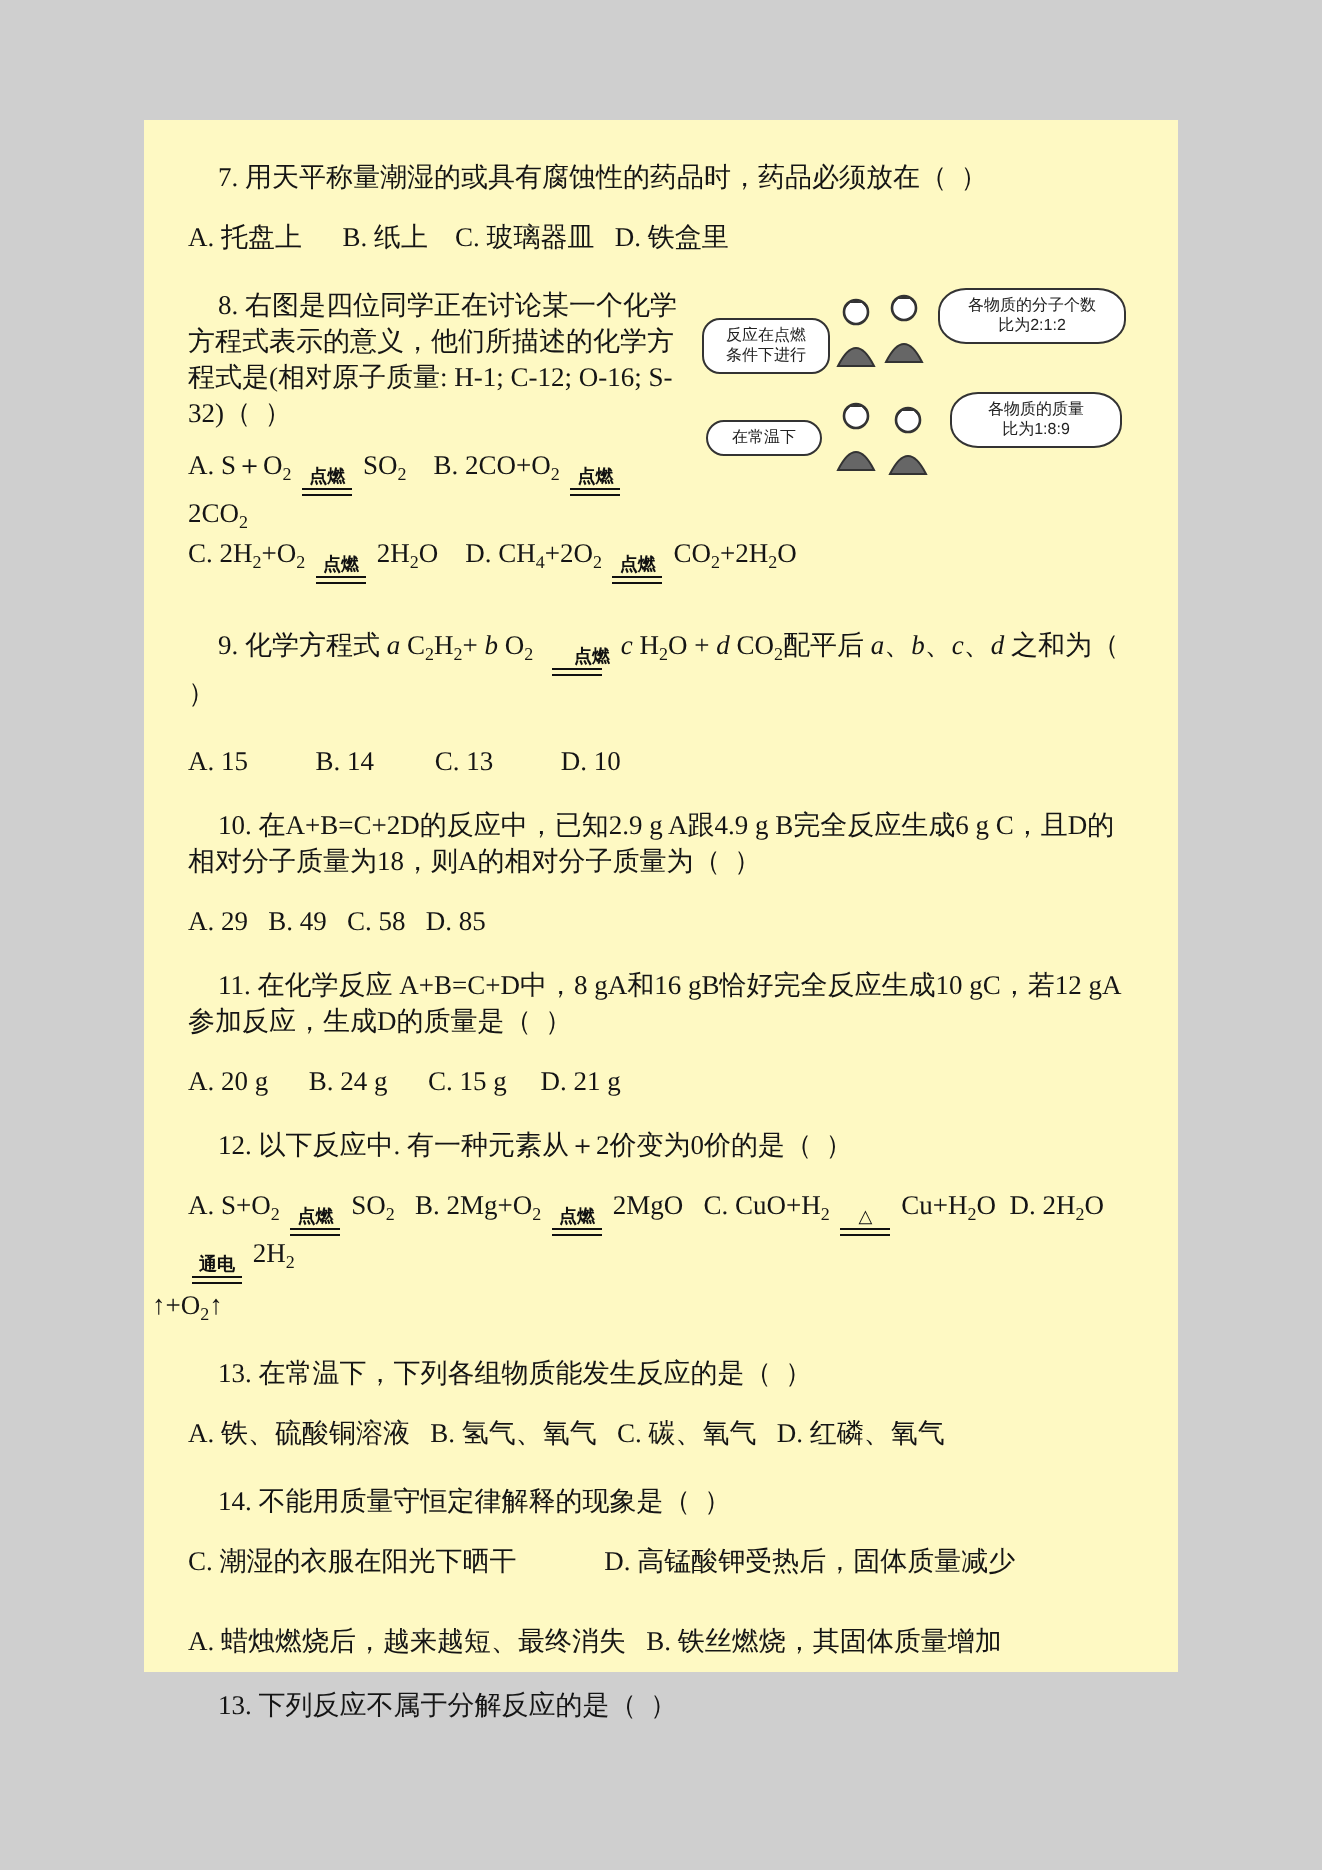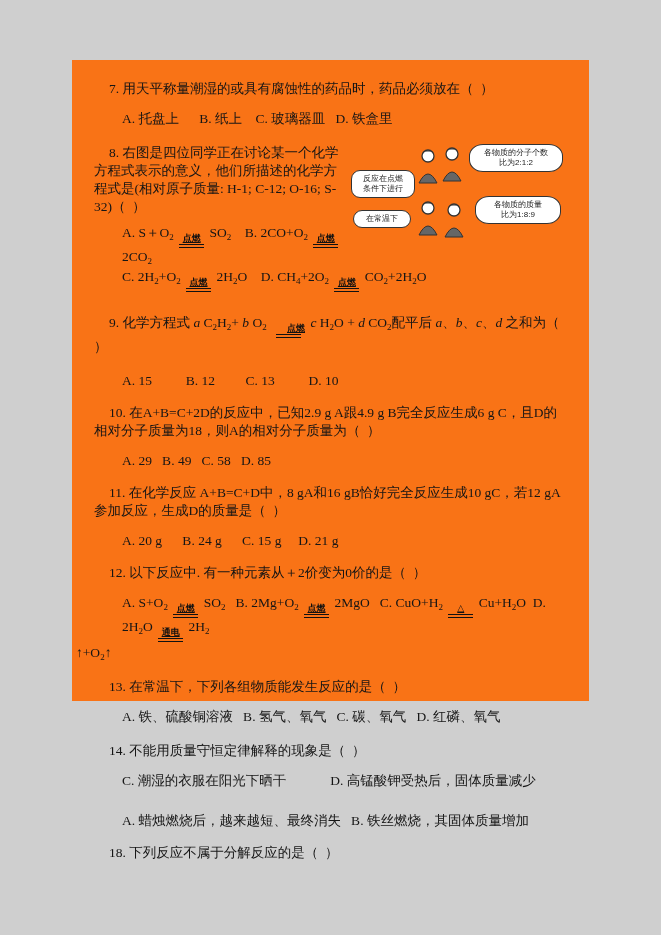--- a/index.html
+++ b/index.html
@@ -1,34 +1,34 @@
 <!DOCTYPE html>
 <html><head>
 <meta charset="utf-8">
 <style>
   * { margin:0; padding:0; box-sizing:border-box; }
   html,body { background:#cfcfcf; }
   body { font-family:"Liberation Serif","DejaVu Serif",serif; }
   .canvas { position:relative; width:661px; height:935px; background:#cfcfcf; overflow:hidden; }
   .sheet {
-    position:absolute; left:72px; top:60px; width:517px; height:641px;
-    background:#f97316; color:#151515; font-size:13.5px; line-height:18px;
+    position:absolute; left:72px; top:60px; width:517px; height:776px;
+    background:#fef9c3; color:#151515; font-size:13.5px; line-height:18px;
     padding:20px 24px 20px 22px;
   }
   p { white-space:pre-wrap; }
   .stem { text-indent:15px; }
-  .opts { margin-left:28px; }
+  .opts { }
   .g1 { margin-bottom:12px; }
   .g2 { margin-bottom:16px; }
   .g3 { margin-bottom:22px; }
   .g4 { margin-bottom:14px; }
   sub { font-size:9px; line-height:0; vertical-align:-3px; }
   i { font-style:italic; font-family:"Liberation Serif","DejaVu Serif",serif; }
   .cond-eq { display:inline-flex; flex-direction:column; align-items:center; vertical-align:-4px; margin:0 2px; line-height:normal; }
-  .cond { font-size:9px; font-weight:bold; line-height:10px; font-family:"Liberation Sans","DejaVu Sans",sans-serif; color:#111;text-decoration:underline; }
+  .cond { font-size:9px; font-weight:bold; line-height:10px; font-family:"Liberation Sans","DejaVu Sans",sans-serif; color:#111; }
   .eqline { width:25px; height:4px; border-top:1.2px solid #111; border-bottom:1.2px solid #111; margin-top:1px; }
   .q8block { overflow:hidden; margin-bottom:2px; }
   .q8block .stem { margin-bottom:8px; }
   .hang { margin-left:-18px; }
   
   .figure { float:right; position:relative; width:214px; height:96px; margin:0 0 4px 8px;
             font-family:"Liberation Sans","DejaVu Sans",sans-serif; }
   .bubble { position:absolute; border:1px solid #333; background:#fff; font-size:8px; line-height:10px;
             padding:3px 3px; text-align:center; white-space:pre-line; color:#222; }
   .round { border-radius:9px; }
@@ -39,21 +39,21 @@
 <body>
 
 <div class="canvas">
   <div class="sheet">
 
     <p class="stem g1">7. 用天平称量潮湿的或具有腐蚀性的药品时，药品必须放在（  ）</p>
     <p class="opts g2">A. 托盘上      B. 纸上    C. 玻璃器皿   D. 铁盒里</p>
 
     <div class="q8block">
       <div class="figure">
-        <div class="bubble round" style="left:0;top:26px;width:64px">反应在点燃
+        <div class="bubble round" style="left:0;top:15px;width:64px">反应在点燃
 条件下进行</div>
         <div class="bubble cloud" style="left:118px;top:0;width:94px">各物质的分子个数
 比为2:1:2</div>
         <div class="bubble round" style="left:2px;top:66px;width:58px">在常温下</div>
         <div class="bubble cloud" style="left:124px;top:52px;width:86px">各物质的质量
 比为1:8:9</div>
 
         <svg class="person" style="left:66px;top:4px" width="22" height="36" viewBox="0 0 22 36">
           <circle cx="11" cy="8" r="6" fill="#fff" stroke="#333" stroke-width="1.3"></circle>
           <path d="M5.5 6 A6 6 0 0 1 16.5 6 L14 3.5 L8 3.5 Z" fill="#333"></path>
@@ -75,35 +75,35 @@
           <path d="M2 35 Q11 17 20 35 Z" fill="#666" stroke="#333" stroke-width="1"></path>
         </svg>
       </div>
 
       <p class="stem">8. 右图是四位同学正在讨论某一个化学方程式表示的意义，他们所描述的化学方程式是(相对原子质量: H-1; C-12; O-16; S-32)（  ）</p>
       <p class="opts">A. S＋O<sub>2</sub> <span class="cond-eq"><span class="cond">点燃</span><span class="eqline"></span></span> SO<sub>2</sub>    B. 2CO+O<sub>2</sub> <span class="cond-eq"><span class="cond">点燃</span><span class="eqline"></span></span> 2CO<sub>2</sub></p>
     </div>
     <p class="opts g3">C. 2H<sub>2</sub>+O<sub>2</sub> <span class="cond-eq"><span class="cond">点燃</span><span class="eqline"></span></span> 2H<sub>2</sub>O    D. CH<sub>4</sub>+2O<sub>2</sub> <span class="cond-eq"><span class="cond">点燃</span><span class="eqline"></span></span> CO<sub>2</sub>+2H<sub>2</sub>O</p>
 
     <p class="stem g2">9. 化学方程式 <i>a</i> C<sub>2</sub>H<sub>2</sub>+ <i>b</i> O<sub>2</sub> <span class="cond-eq"><span class="cond">点燃</span><span class="eqline"></span></span> <i>c</i> H<sub>2</sub>O + <i>d</i> CO<sub>2</sub>配平后 <i>a</i>、<i>b</i>、<i>c</i>、<i>d</i> 之和为（  ）</p>
-    <p class="opts g4">A. 15          B. 12         C. 13          D. 10</p>
+    <p class="opts g4">A. 15          B. 14         C. 13          D. 10</p>
 
     <p class="stem g1">10. 在A+B=C+2D的反应中，已知2.9 g A跟4.9 g B完全反应生成6 g C，且D的相对分子质量为18，则A的相对分子质量为（  ）</p>
     <p class="opts g4">A. 29   B. 49   C. 58   D. 85</p>
 
     <p class="stem g1">11. 在化学反应 A+B=C+D中，8 gA和16 gB恰好完全反应生成10 gC，若12 gA参加反应，生成D的质量是（  ）</p>
     <p class="opts g4">A. 20 g      B. 24 g      C. 15 g     D. 21 g</p>
 
     <p class="stem g1">12. 以下反应中. 有一种元素从＋2价变为0价的是（  ）</p>
     <p class="opts" style="margin-bottom:2px">A. S+O<sub>2</sub> <span class="cond-eq"><span class="cond">点燃</span><span class="eqline"></span></span> SO<sub>2</sub>   B. 2Mg+O<sub>2</sub> <span class="cond-eq"><span class="cond">点燃</span><span class="eqline"></span></span> 2MgO   C. CuO+H<sub>2</sub> <span class="cond-eq"><span class="cond">△</span><span class="eqline"></span></span> Cu+H<sub>2</sub>O  D. 2H<sub>2</sub>O <span class="cond-eq"><span class="cond">通电</span><span class="eqline"></span></span> 2H<sub>2</sub></p>
     <p class="hang g2">↑+O<sub>2</sub>↑</p>
 
     <p class="stem g1">13. 在常温下，下列各组物质能发生反应的是（  ）</p>
     <p class="opts g2">A. 铁、硫酸铜溶液   B. 氢气、氧气   C. 碳、氧气   D. 红磷、氧气</p>
 
     <p class="stem g1">14. 不能用质量守恒定律解释的现象是（  ）</p>
     <p class="opts g3">C. 潮湿的衣服在阳光下晒干             D. 高锰酸钾受热后，固体质量减少</p>
     <p class="opts g4">A. 蜡烛燃烧后，越来越短、最终消失   B. 铁丝燃烧，其固体质量增加</p>
 
-    <p class="stem">18. 下列反应不属于分解反应的是（  ）</p>
+    <p class="stem">13. 下列反应不属于分解反应的是（  ）</p>
 
   </div>
 </div>
 
 </body></html>

